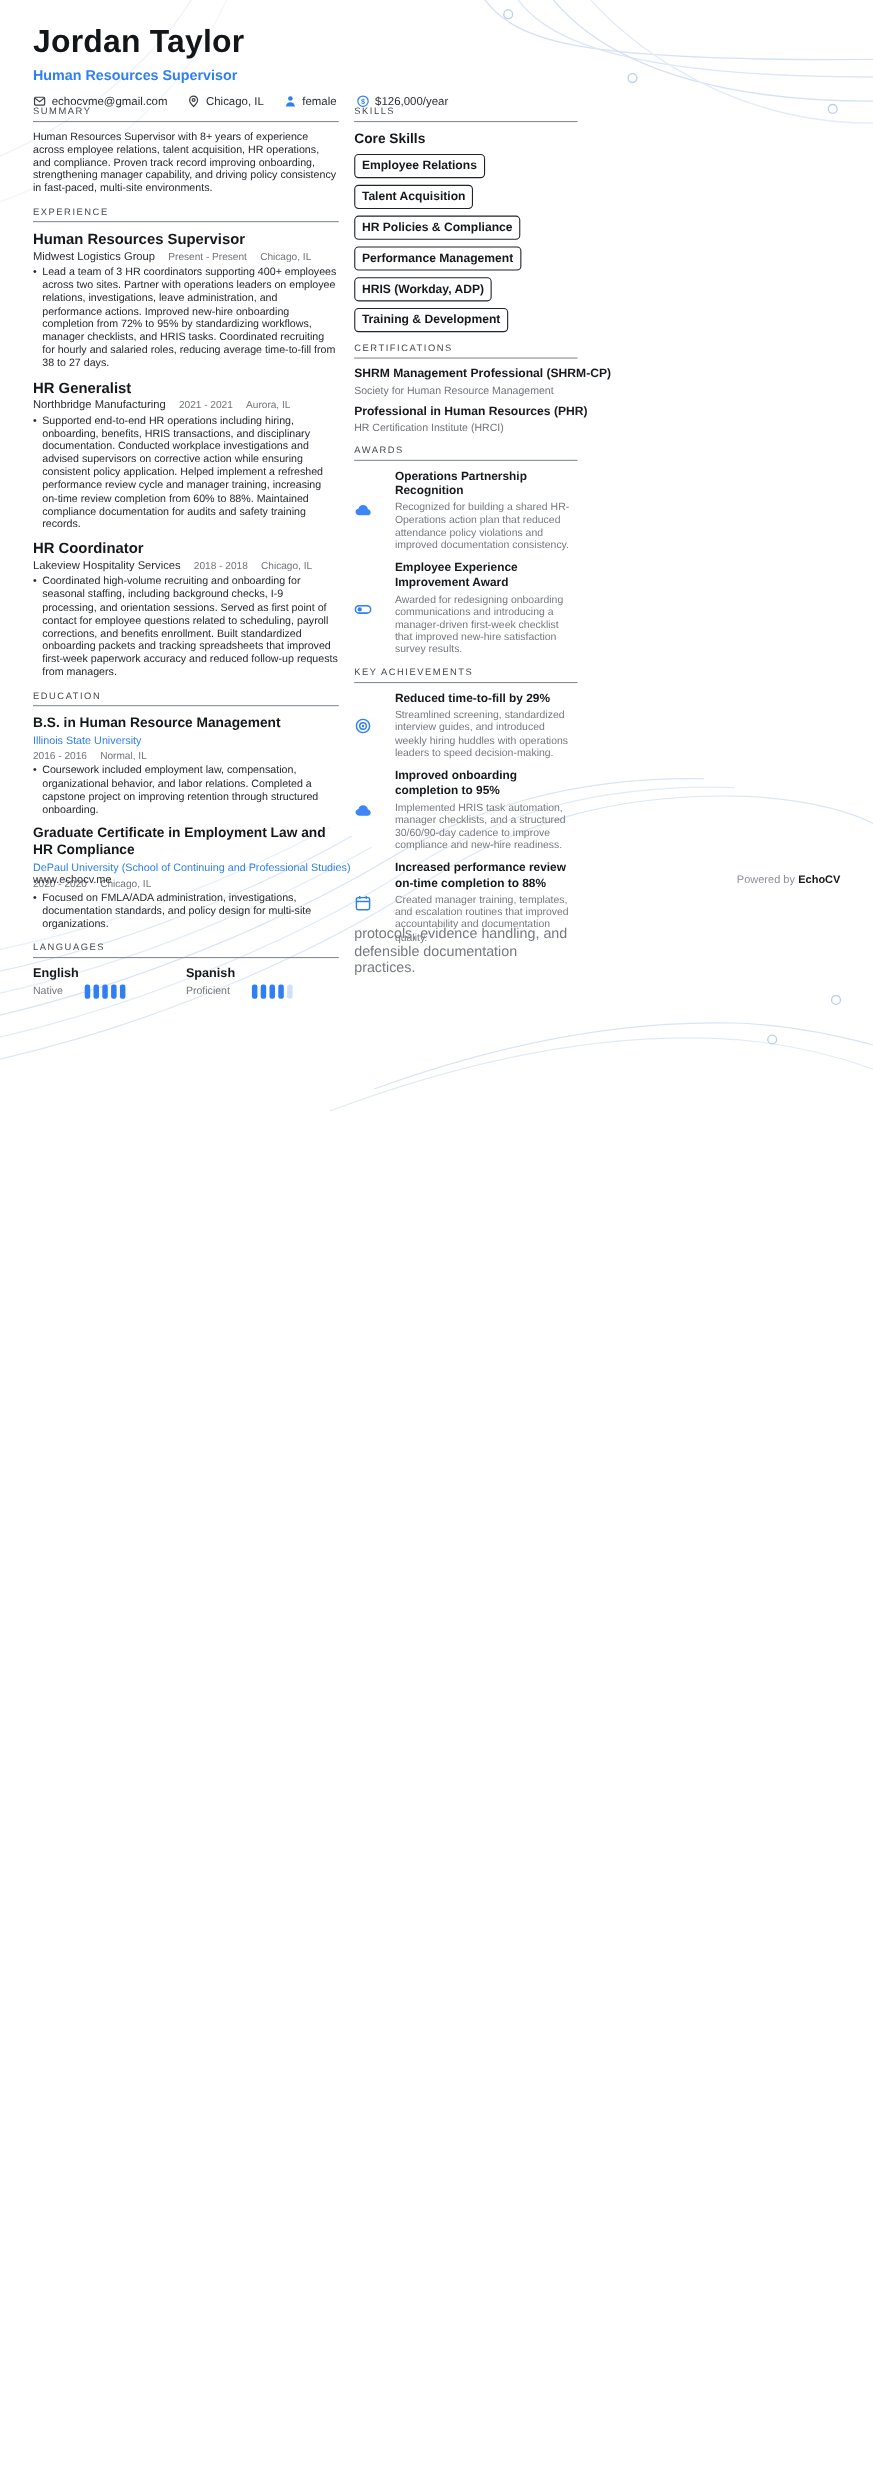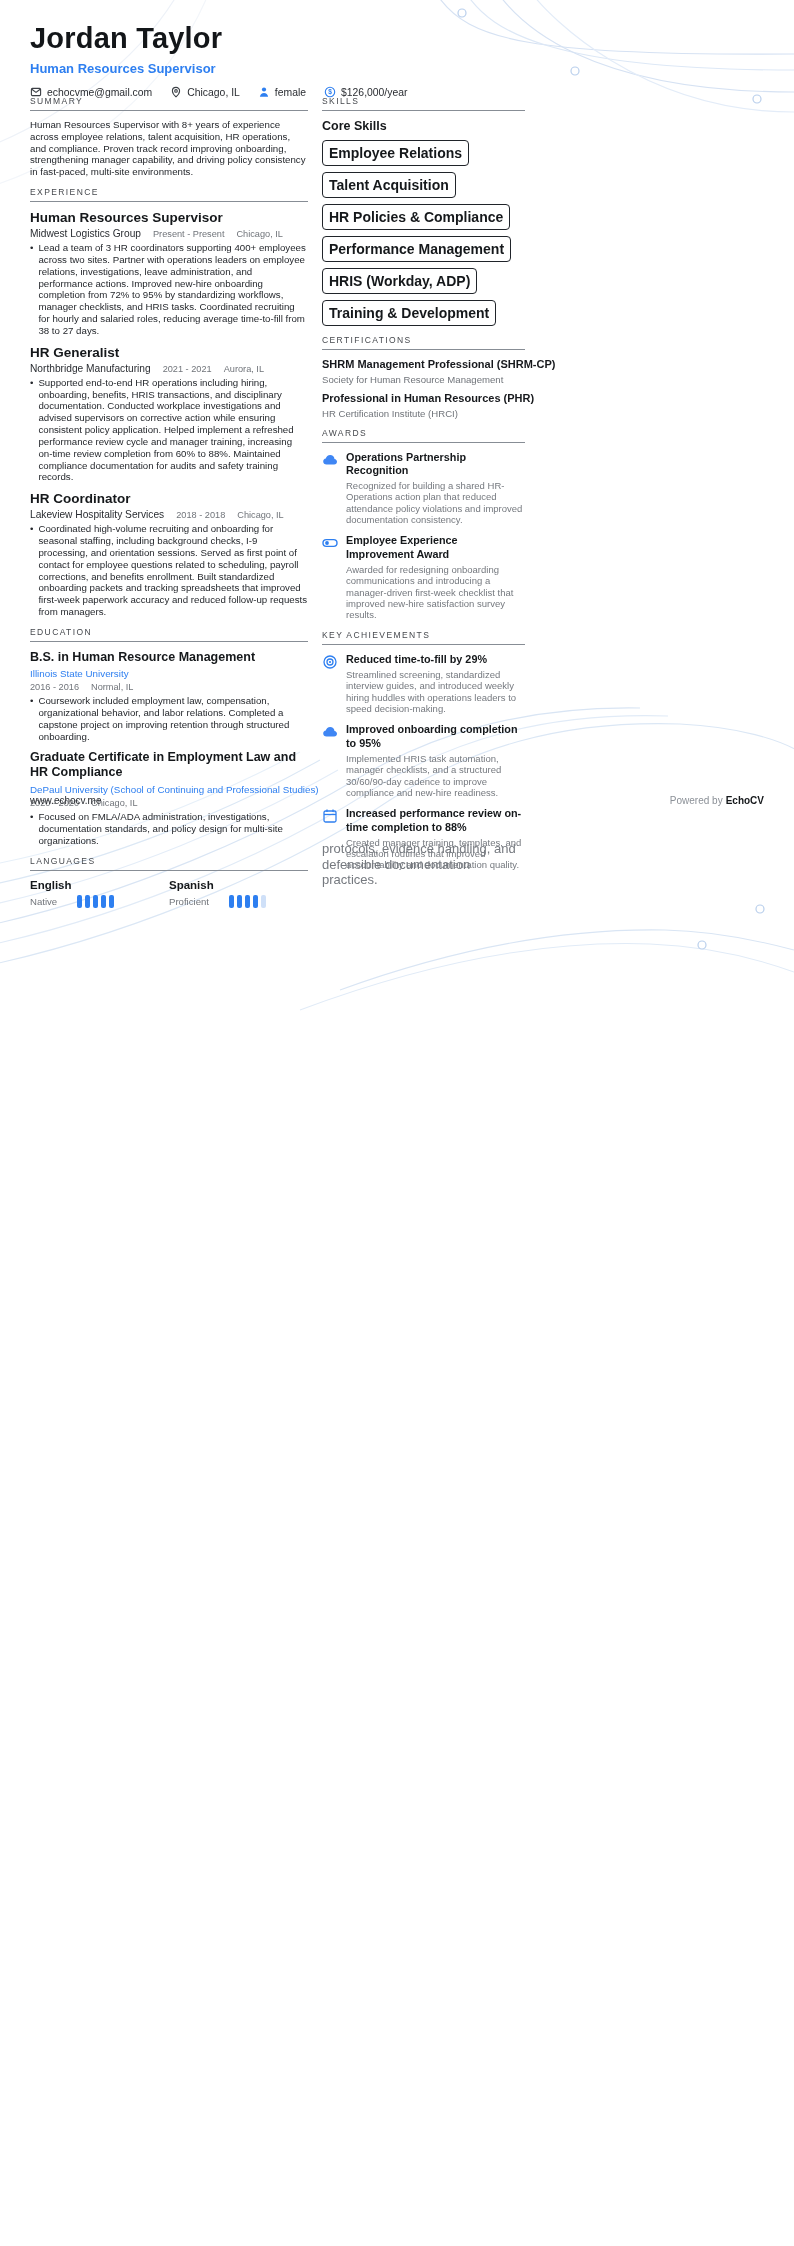--- a/index.html
+++ b/index.html
@@ -43,28 +43,28 @@
   .lang{width:140px;}
   .lname{font-size:11.5px;font-weight:700;color:#15181b;}
   .lrow{display:flex;gap:20px;align-items:center;margin-top:4px;}
   .level{font-size:9.6px;color:#70747a;}
   .bars{display:flex;gap:3px;}
   .bar{width:5px;height:13px;border-radius:2px;background:#cfe0f8;display:inline-block;}
   .bar.on{background:#2e7ff0;}
 
   .gtitle{font-size:12.5px;font-weight:700;margin:1px 0 7px;color:#15181b;}
   .chips{display:flex;flex-wrap:wrap;gap:6px;}
-  .chip{border:1.3px solid #20242a;border-radius:4px;padding:4px 6px;font-size:14px;
+  .chip{border:1.3px solid #20242a;border-radius:4px;padding:4px 6px;font-size:11px;
         font-weight:700;color:#15181b;white-space:nowrap;}
 
   .cert{margin-bottom:7px;}
   .cname{font-size:11px;font-weight:700;margin-bottom:2px;line-height:1.25;white-space:nowrap;}
   .corg{font-size:9.6px;color:#70747a;}
 
-  .ritem{display:flex;gap:8px;margin-bottom:9px;}
+  .ritem{display:flex;gap:21px;margin-bottom:9px;align-items:center;}
   .ricon{flex:none;width:16px;height:16px;margin-top:1px;}
   .rbody{flex:1;min-width:0;}
   .rtitle{font-size:10.8px;font-weight:700;line-height:1.22;margin-bottom:3px;color:#15181b;}
   .rdesc{font-size:9.5px;line-height:1.2;color:#75797f;}
 
   .titem{margin-bottom:8px;}
   .ttitle{font-size:11.4px;font-weight:700;line-height:1.25;margin-bottom:4px;color:#15181b;}
   .tdesc{font-size:13px;line-height:1.2;color:#75797f;}
 
   .pfoot{left:30px;right:30px;display:flex;justify-content:space-between;align-items:baseline;font-size:10px;}

